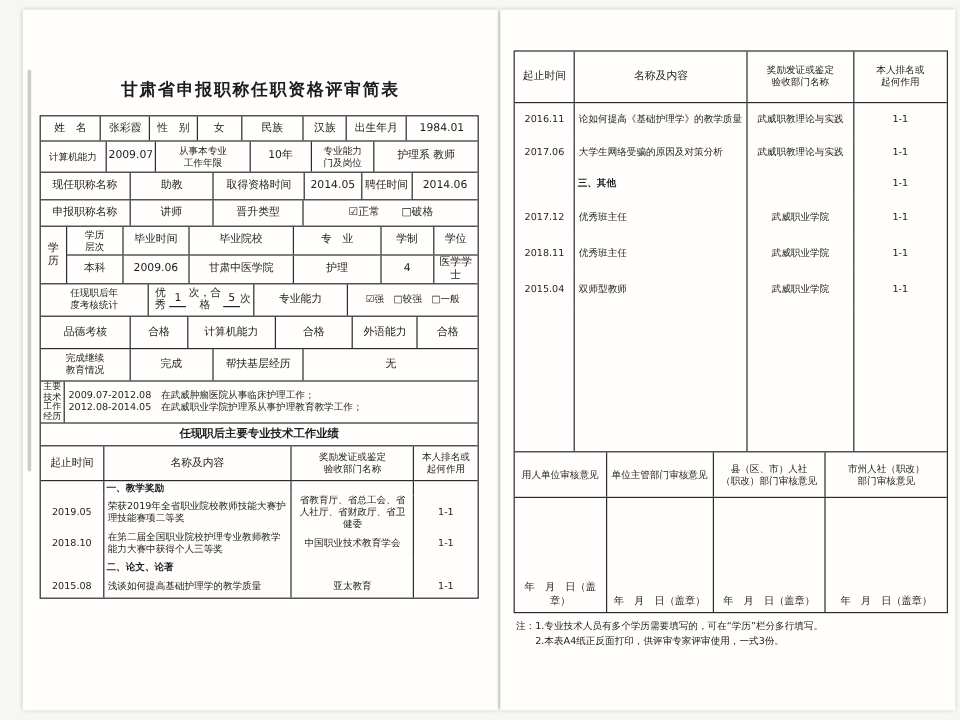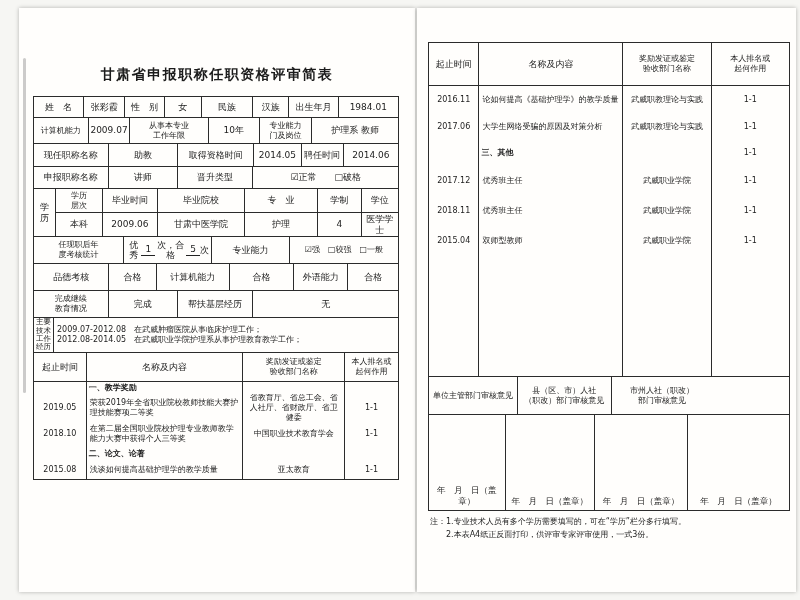--- a/index.html
+++ b/index.html
@@ -135,20 +135,23 @@
       <div class="c pre xs" style="width:5.5%">主要
 技术
 工作
 经历</div>
       <div class="c le l col sm" style="width:94.5%;align-items:flex-start;padding:2px 3px">
         <div>2009.07-2012.08　在武威肿瘤医院从事临床护理工作；</div>
         <div>2012.08-2014.05　在武威职业学院护理系从事护理教育教学工作；</div>
       </div>
     </div>
 
+    <div class="r" style="height:19px">
+      <div class="c le b" style="width:100%;font-size:9.5px">任现职后主要专业技术工作业绩</div>
+    </div>
 
     <div class="r" style="height:29px">
       <div class="c" style="width:14.5%">起止时间</div>
       <div class="c" style="width:43%">名称及内容</div>
       <div class="c pre sm" style="width:28%">奖励发证或鉴定
 验收部门名称</div>
       <div class="c pre sm le" style="width:14.5%">本人排名或
 起何作用</div>
     </div>
 
@@ -238,20 +241,21 @@
       </div>
       <div class="ar" style="height:120px">
         <div class="c" style="width:14%"></div>
         <div class="c" style="width:40%"></div>
         <div class="c" style="width:24.5%"></div>
         <div class="c le" style="width:21.5%"></div>
       </div>
     </div>
 
     <div class="r" style="height:38px">
+      <div class="c sm" style="width:21.3%">用人单位审核意见</div>
       <div class="c sm" style="width:24.7%">单位主管部门审核意见</div>
       <div class="c pre sm" style="width:26%">县（区、市）人社
 （职改）部门审核意见</div>
       <div class="c pre sm le" style="width:28%">市州人社（职改）
 部门审核意见</div>
     </div>
 
     <div class="r nb" style="height:95px">
       <div class="c stamp" style="width:21.3%">
           <span>年　月　日（盖章）</span>

